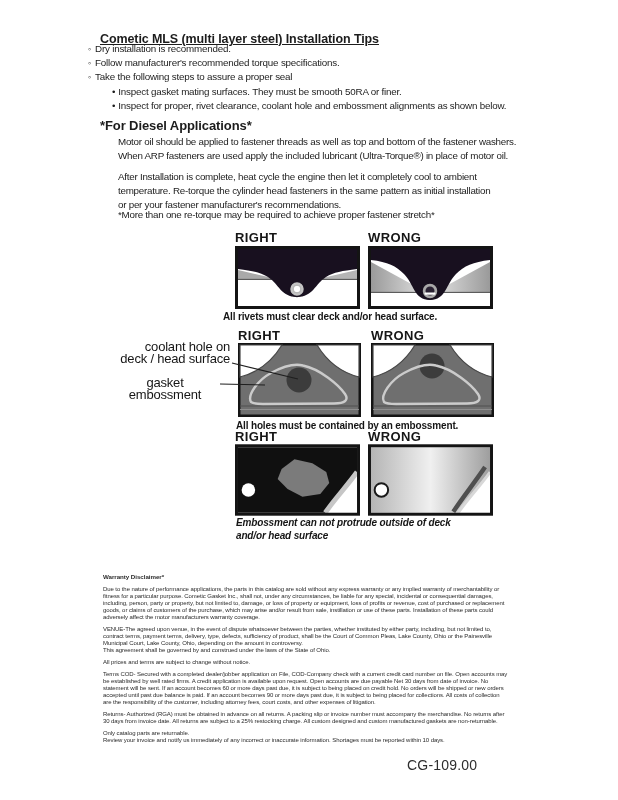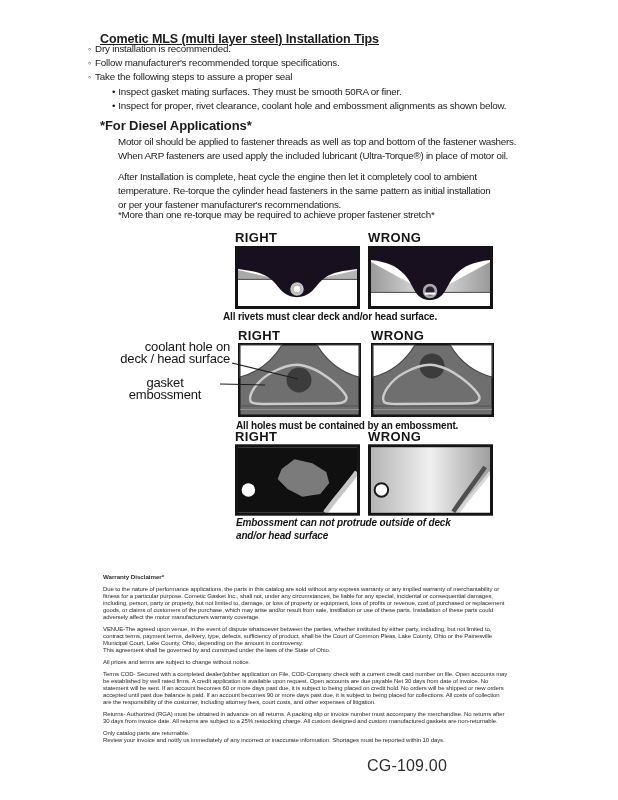--- a/index.html
+++ b/index.html
@@ -28,21 +28,21 @@
   .dg-box{width:125px;}
   .dg-box svg{display:block;width:100%;height:100%;}
   .cap{font-size:10px;font-weight:bold;letter-spacing:-0.15px;color:#161616;white-space:pre-line;line-height:12.5px;}
   .callout{font-size:13px;letter-spacing:-0.2px;text-align:right;white-space:pre-line;line-height:11.5px;color:#161616;}
   .leader{pointer-events:none;z-index:5;}
   
   .legal{left:103px;top:573px;width:482px;color:#2b2b2b;}
   .legal h4{margin:0 0 6px 0;font-size:6.2px;font-weight:bold;letter-spacing:-0.05px;}
   .legal p{margin:0 0 5px 0;font-size:6px;line-height:7px;letter-spacing:-0.08px;white-space:pre-line;}
   
-  .pagenum{left:367px;top:757px;font-size:16px;letter-spacing:0.2px;color:#2e2e2e;}
+  .pagenum{left:407px;top:757px;font-size:14px;letter-spacing:0.2px;color:#2e2e2e;}
 </style>
 </head>
 <body>
 
 <div class="abs title">Cometic MLS (multi layer steel) Installation Tips</div>
 
 <ul class="abs tips">
   <li class="tip">Dry installation is recommended.</li>
   <li class="tip">Follow manufacturer's recommended torque specifications.</li>
   <li class="tip">Take the following steps to assure a proper seal</li>

